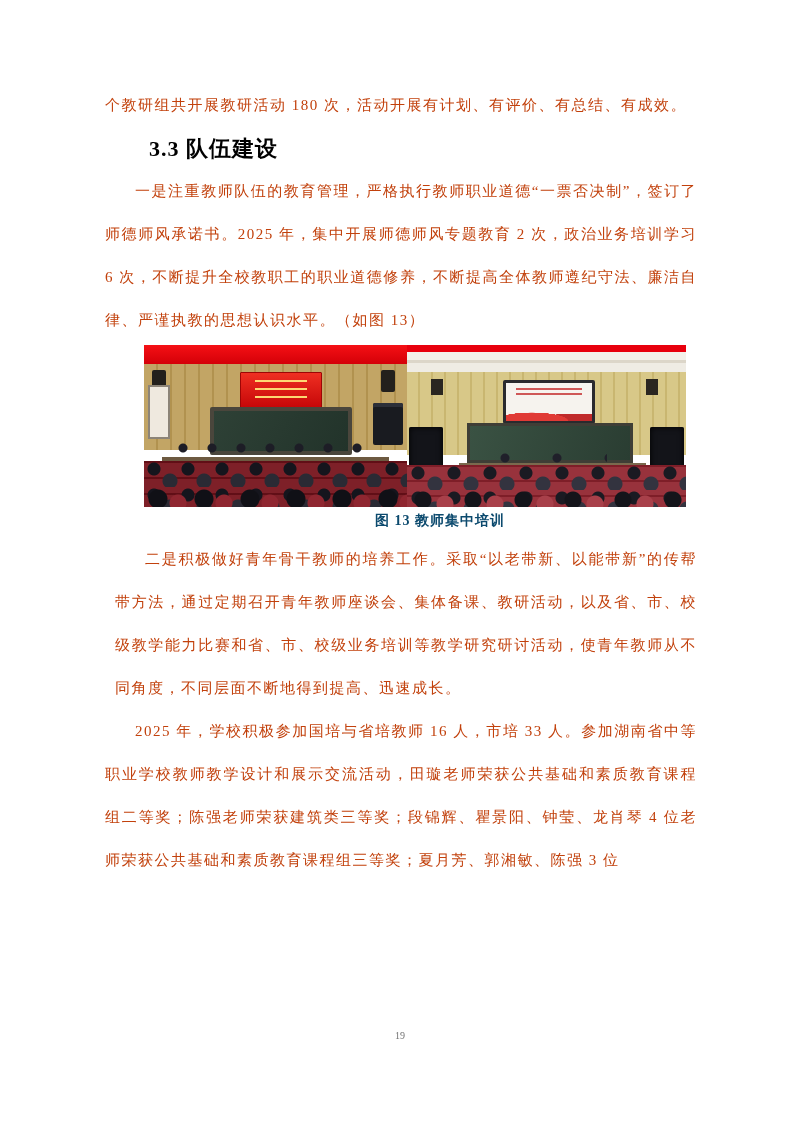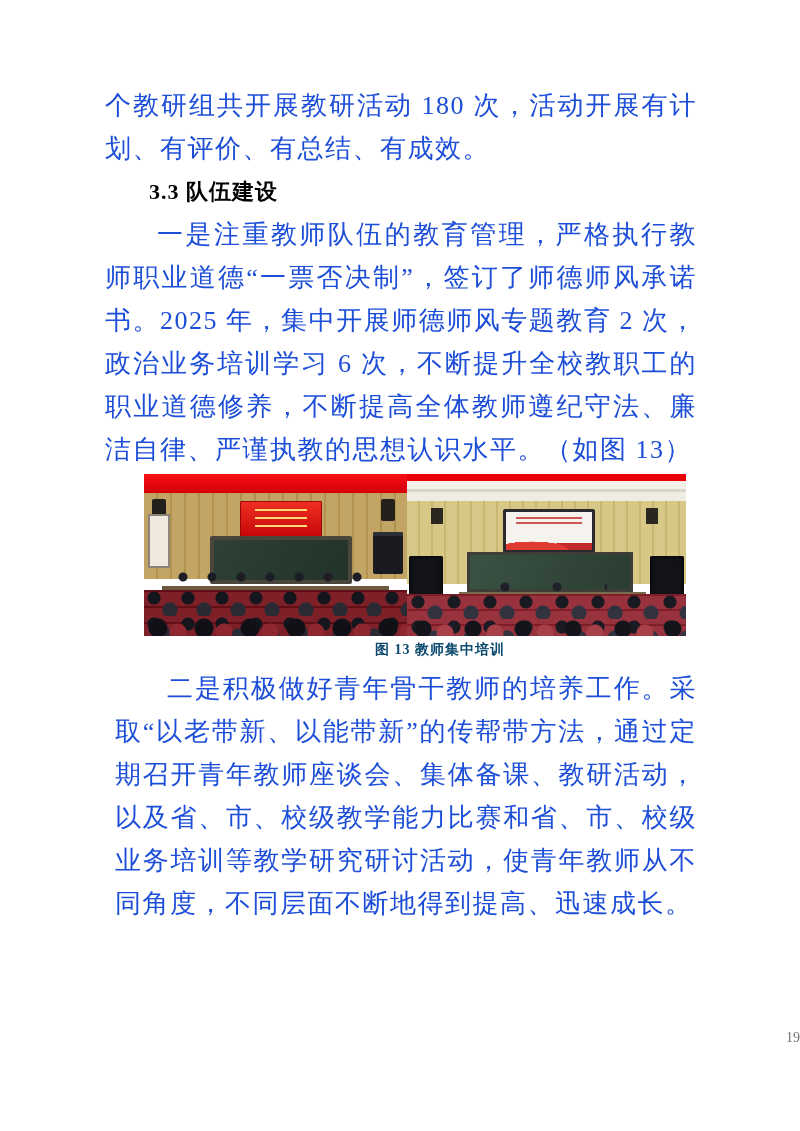--- a/index.html
+++ b/index.html
@@ -9,25 +9,25 @@
     margin:0 auto;
     background:#ffffff;
     font-family:"Liberation Serif","DejaVu Serif",serif;
     color:#111;
     overflow:hidden;
     box-sizing:border-box;
     padding:84px 103px 0 105px;
   }
   p.body{
     margin:0;
-    font-size:26px;
+    font-size:15px;
     line-height:43px;
     letter-spacing:1.5px;
     text-align:justify;
-    color:#1d4ed8;
+    color:#c2410c;
   }
   p.body.indent{ text-indent:2em; }
   h3.section{
     margin:0;
     font-size:22px;
     line-height:43px;
     font-weight:bold;
     text-indent:2em;
     letter-spacing:1px;
     color:#000;
@@ -124,22 +124,22 @@
     font-weight:bold;
     font-size:14px;
     line-height:22px;
     letter-spacing:1px;
     color:#0c4a6e;
   }
   p.body.after-fig{ margin-top:6px;margin-left:10px; }
   .page-number{
     position:absolute;
     left:0;right:0;top:1030px;
-    text-align:right;
-    font-size:14px;
+    text-align:center;
+    font-size:10px;
     color:#737373;
     font-family:"Liberation Serif","DejaVu Serif",serif;
   }
 </style>
 </head>
 <body>
 
 <div class="page">
 
   <p class="body">个教研组共开展教研活动 180 次，活动开展有计划、有评价、有总结、有成效。</p>
@@ -186,16 +186,17 @@
         <div class="pr-audience"></div>
         <div class="pr-audience-near"></div>
       </div>
 
     </div>
     <figcaption class="caption">图 13 教师集中培训</figcaption>
   </figure>
 
   <p class="body indent after-fig">二是积极做好青年骨干教师的培养工作。采取“以老带新、以能带新”的传帮带方法，通过定期召开青年教师座谈会、集体备课、教研活动，以及省、市、校级教学能力比赛和省、市、校级业务培训等教学研究研讨活动，使青年教师从不同角度，不同层面不断地得到提高、迅速成长。</p>
 
+  <p class="body indent">2025 年，学校积极参加国培与省培教师 16 人，市培 33 人。参加湖南省中等职业学校教师教学设计和展示交流活动，田璇老师荣获公共基础和素质教育课程组二等奖；陈强老师荣获建筑类三等奖；段锦辉、瞿景阳、钟莹、龙肖琴 4 位老师荣获公共基础和素质教育课程组三等奖；夏月芳、郭湘敏、陈强 3 位</p>
 
   <div class="page-number">19</div>
 
 </div>
 
 </body></html>

